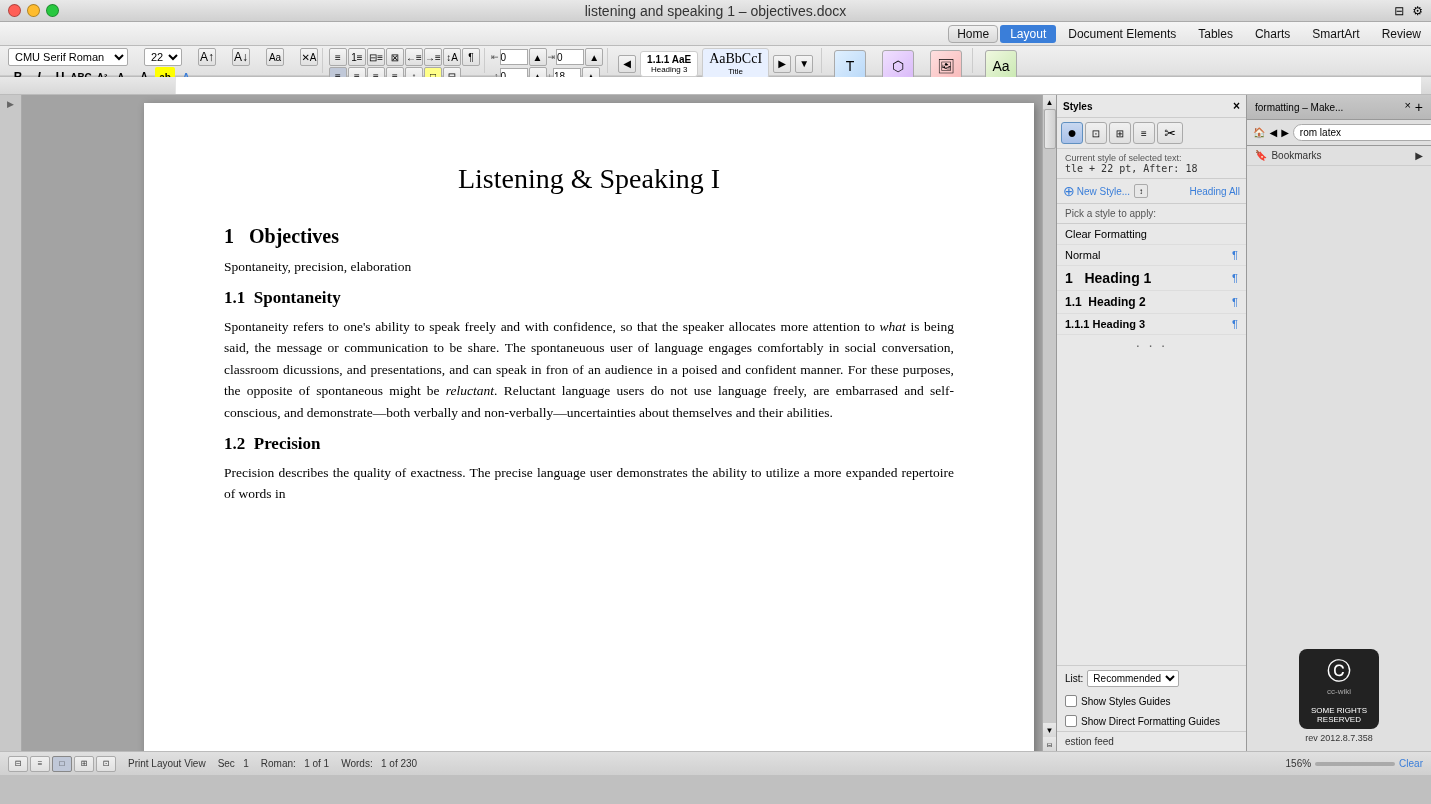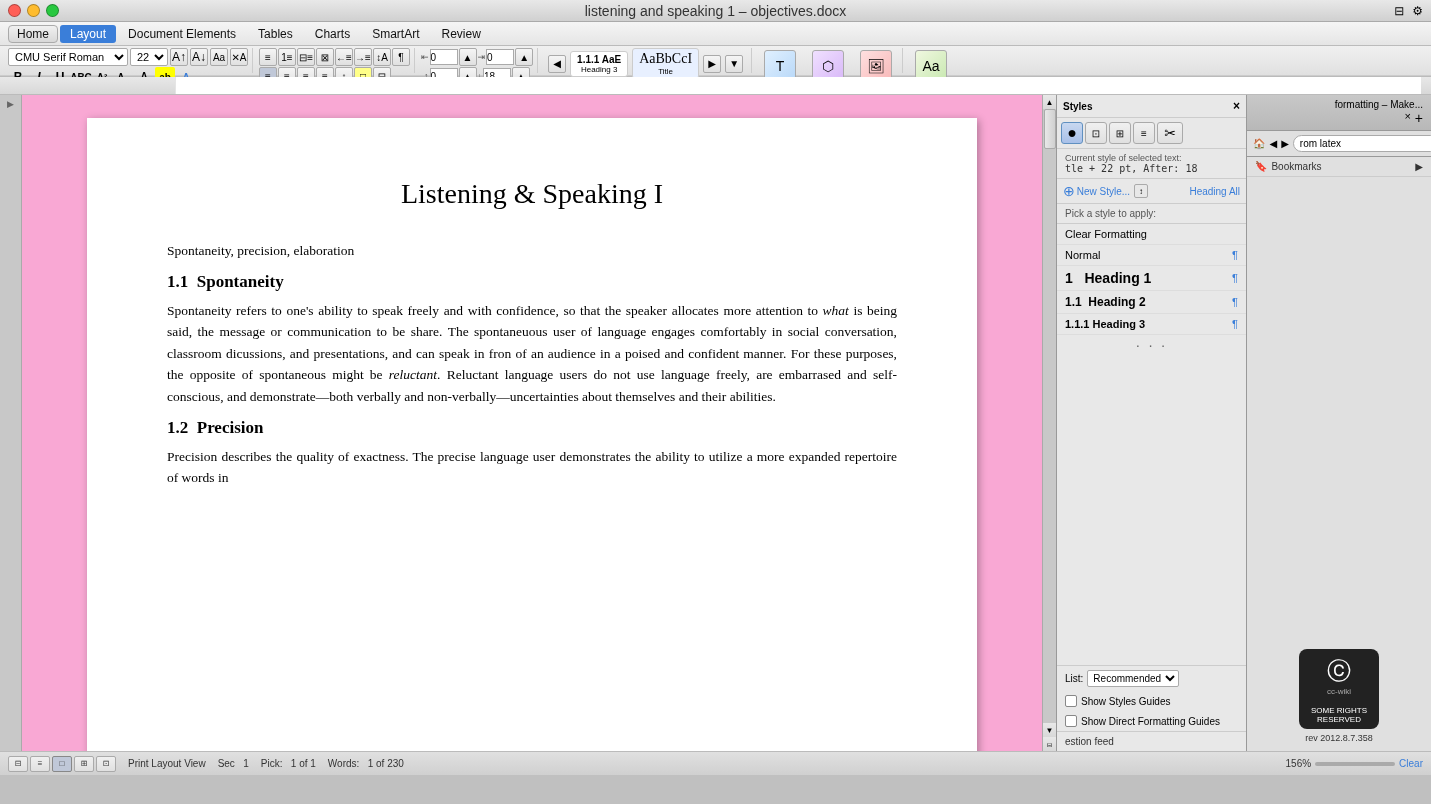--- a/index.html
+++ b/index.html
@@ -38,22 +38,23 @@
       align-items: center;
     }
 
     
     .menu-bar {
       height: 24px;
       background: linear-gradient(to bottom, #f5f5f5, #e5e5e5);
       border-bottom: 1px solid #bbb;
       display: flex;
       align-items: center;
-      padding: 0 8px;
+      padding: 0 0;
       gap: 2px;
+      justify-content: flex-end;
     }
     .menu-item {
       padding: 2px 10px;
       font-size: 12px;
       color: #111;
       cursor: pointer;
       border-radius: 3px;
     }
     .menu-item.active { background: #3a7ed9; color: white; }
     .menu-item.home-btn {
@@ -189,25 +190,25 @@
       display: flex;
       flex-direction: column;
       align-items: center;
       padding-top: 4px;
       gap: 3px;
     }
 
     
     .doc-area {
       flex: 1;
-      background: #f9a8d4;
+      background: #a3a3a3;
       overflow: auto;
-      padding: 23px;
-      display: flex;
-      justify-content: center;
+      padding: 8px;
+      display: flex;
+      justify-content: flex-end;
     }
     .doc-page {
       width: 890px;
       min-height: 720px;
       background: white;
       padding: 60px 80px;
       box-shadow: 2px 2px 8px rgba(0,0,0,0.3);
       font-family: 'CMU Serif', 'Times New Roman', Times, serif;
     }
     .doc-title {
@@ -342,25 +343,24 @@
       width: 185px;
       background: #e0e0e0;
       border-left: 1px solid #999;
       display: flex;
       flex-direction: column;
     }
     .sidebar-header {
       background: linear-gradient(to bottom, #c8c8c8, #b8b8b8);
       padding: 4px 8px;
       display: flex;
-      align-items: flex-end;
+      align-items: center;
       justify-content: space-between;
       border-bottom: 1px solid #999;
       font-size: 11px;
-      flex-direction: column;
     }
     .sidebar-search {
       display: flex;
       align-items: center;
       padding: 4px 6px;
       border-bottom: 1px solid #999;
       gap: 4px;
     }
     .sidebar-search-input {
       flex: 1;
@@ -533,21 +533,21 @@
   <div class="menu-item">Charts</div>
   <div class="menu-item">SmartArt</div>
   <div class="menu-item">Review</div>
 </div>
 
 <div class="toolbar-area">
 
   <div class="toolbar-row1">
 
     <div class="toolbar-section" style="flex-direction: column; align-items: flex-start; gap: 1px;">
-      <div style="display:flex; align-items:center; gap:2px;">
+      <div style="display:flex; align-items:center; gap:16px;">
         <select class="tb-select" style="width: 120px;">
           <option>CMU Serif Roman</option>
         </select>
         <select class="tb-select" style="width: 38px;">
           <option>22</option>
         </select>
         <div class="tb-btn-small" style="font-size:12px;">A↑</div>
         <div class="tb-btn-small" style="font-size:12px;">A↓</div>
         <div class="tb-btn-small">Aa</div>
         <div class="tb-btn-small" style="font-size:10px;">✕A</div>
@@ -669,20 +669,23 @@
 
   <div class="left-panel">
     <div style="font-size:9px; color:#666; writing-mode: vertical-rl; cursor:pointer;">▶</div>
   </div>
 
   <div class="doc-area">
     <div class="doc-page">
 
       <h1 class="doc-title">Listening &amp; Speaking I</h1>
 
+      <div class="doc-h1">
+        <span>1</span>&nbsp;&nbsp;&nbsp;<span>Objectives</span>
+      </div>
 
       <p class="doc-p">Spontaneity, precision, elaboration</p>
 
       <div class="doc-h2">
         <span>1.1</span>&nbsp;&nbsp;<span>Spontaneity</span>
       </div>
 
       <p class="doc-p">
         Spontaneity refers to one's ability to speak freely and with confidence, so that the speaker allocates more attention to <em>what</em> is being said, the message or communication to be share. The spontaneuous user of language engages comfortably in social conversation, classroom dicussions, and presentations, and can speak in fron of an audience in a poised and confident manner. For these purposes, the opposite of spontaneous might be <em>reluctant</em>. Reluctant language users do not use language freely, are embarrased and self-conscious, and demonstrate—both verbally and non-verbally—uncertainties about themselves and their abilities.
       </p>
@@ -828,21 +831,21 @@
     <div class="status-view-btn">⊞</div>
     <div class="status-view-btn">⊡</div>
   </div>
   <span>Print Layout View</span>
   <span>
     <span>Sec</span>
     &nbsp;
     <span>1</span>
   </span>
   <span>
-    <span>Pick:</span>
+    <span>Roman:</span>
     &nbsp;
     <span>1 of 1</span>
   </span>
   <span>
     <span>Words:</span>
     &nbsp;
     <span>1 of 230</span>
   </span>
   <div class="zoom-control">
     <span>156%</span>

